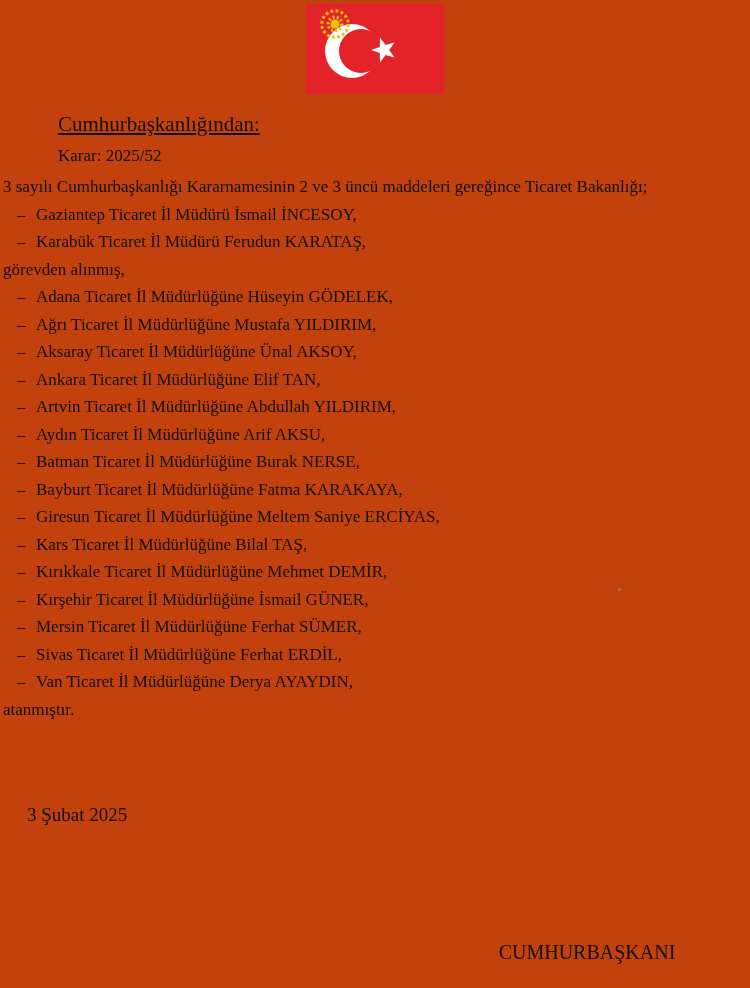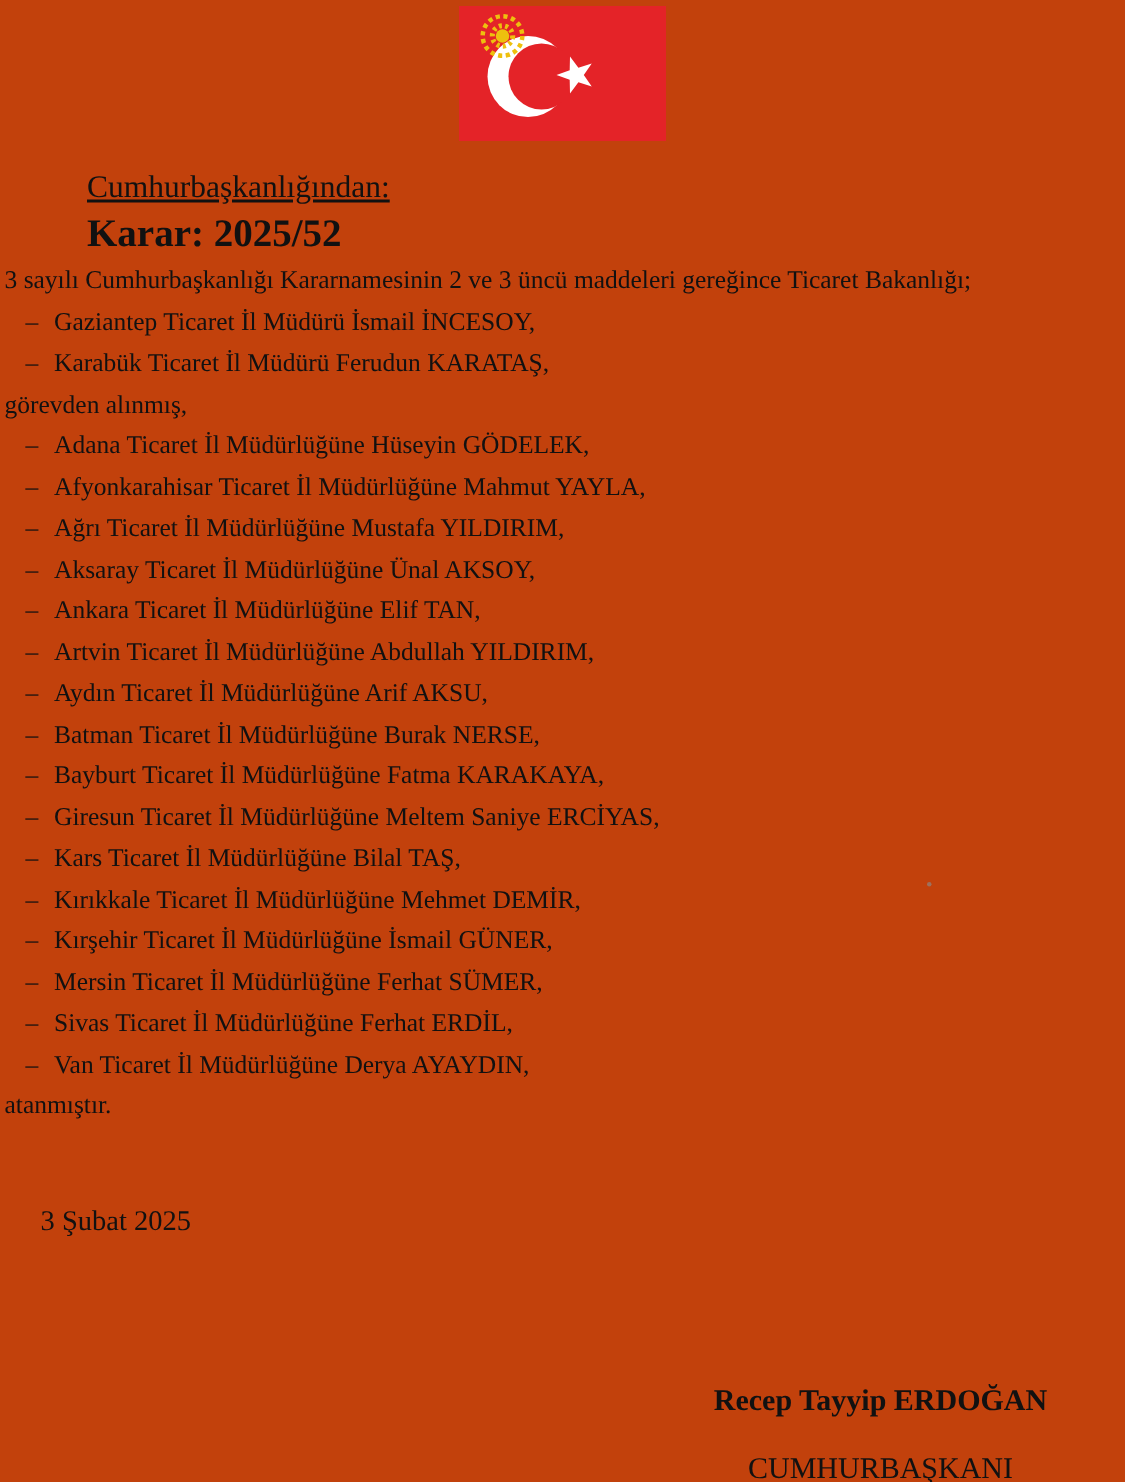--- a/index.html
+++ b/index.html
@@ -30,23 +30,23 @@
     top: 110px;
     font-size: 21px;
     line-height: 28px;
     font-weight: 400;
     text-decoration: underline;
   }
   .decision-number {
     position: absolute;
     left: 58px;
     top: 142px;
-    font-size: 26px;
+    font-size: 17px;
     line-height: 28px;
-    font-weight: 700;
+    font-weight: 400;
   }
 
   
   .bodytext {
     position: absolute;
     left: 3px;
     top: 173px;
     width: 740px;
     font-size: 17px;
     line-height: 27.5px;
@@ -147,21 +147,20 @@
     </div>
 
     <div class="closing-line">görevden alınmış,</div>
 
     <div class="list-item">
       <span class="list-dash">–</span>
       <span>Adana Ticaret İl Müdürlüğüne Hüseyin GÖDELEK,</span>
     </div>
     <div class="list-item">
       <span class="list-dash">–</span>
-      <span>Afyonkarahisar Ticaret İl Müdürlüğüne Mahmut YAYLA,</span>
     </div>
     <div class="list-item">
       <span class="list-dash">–</span>
       <span>Ağrı Ticaret İl Müdürlüğüne Mustafa YILDIRIM,</span>
     </div>
     <div class="list-item">
       <span class="list-dash">–</span>
       <span>Aksaray Ticaret İl Müdürlüğüne Ünal AKSOY,</span>
     </div>
     <div class="list-item">
@@ -212,19 +211,18 @@
       <span class="list-dash">–</span>
       <span>Van Ticaret İl Müdürlüğüne Derya AYAYDIN,</span>
     </div>
 
     <div class="closing-line">atanmıştır.</div>
   </div>
 
   <div class="decision-date">3 Şubat 2025</div>
 
   <div class="signature-block">
-    <div class="signer-name">Recep Tayyip ERDOĞAN</div>
     <div class="signer-title">CUMHURBAŞKANI</div>
   </div>
 
   <div class="scan-speck"></div>
 
 </div>
 
 </body></html>

